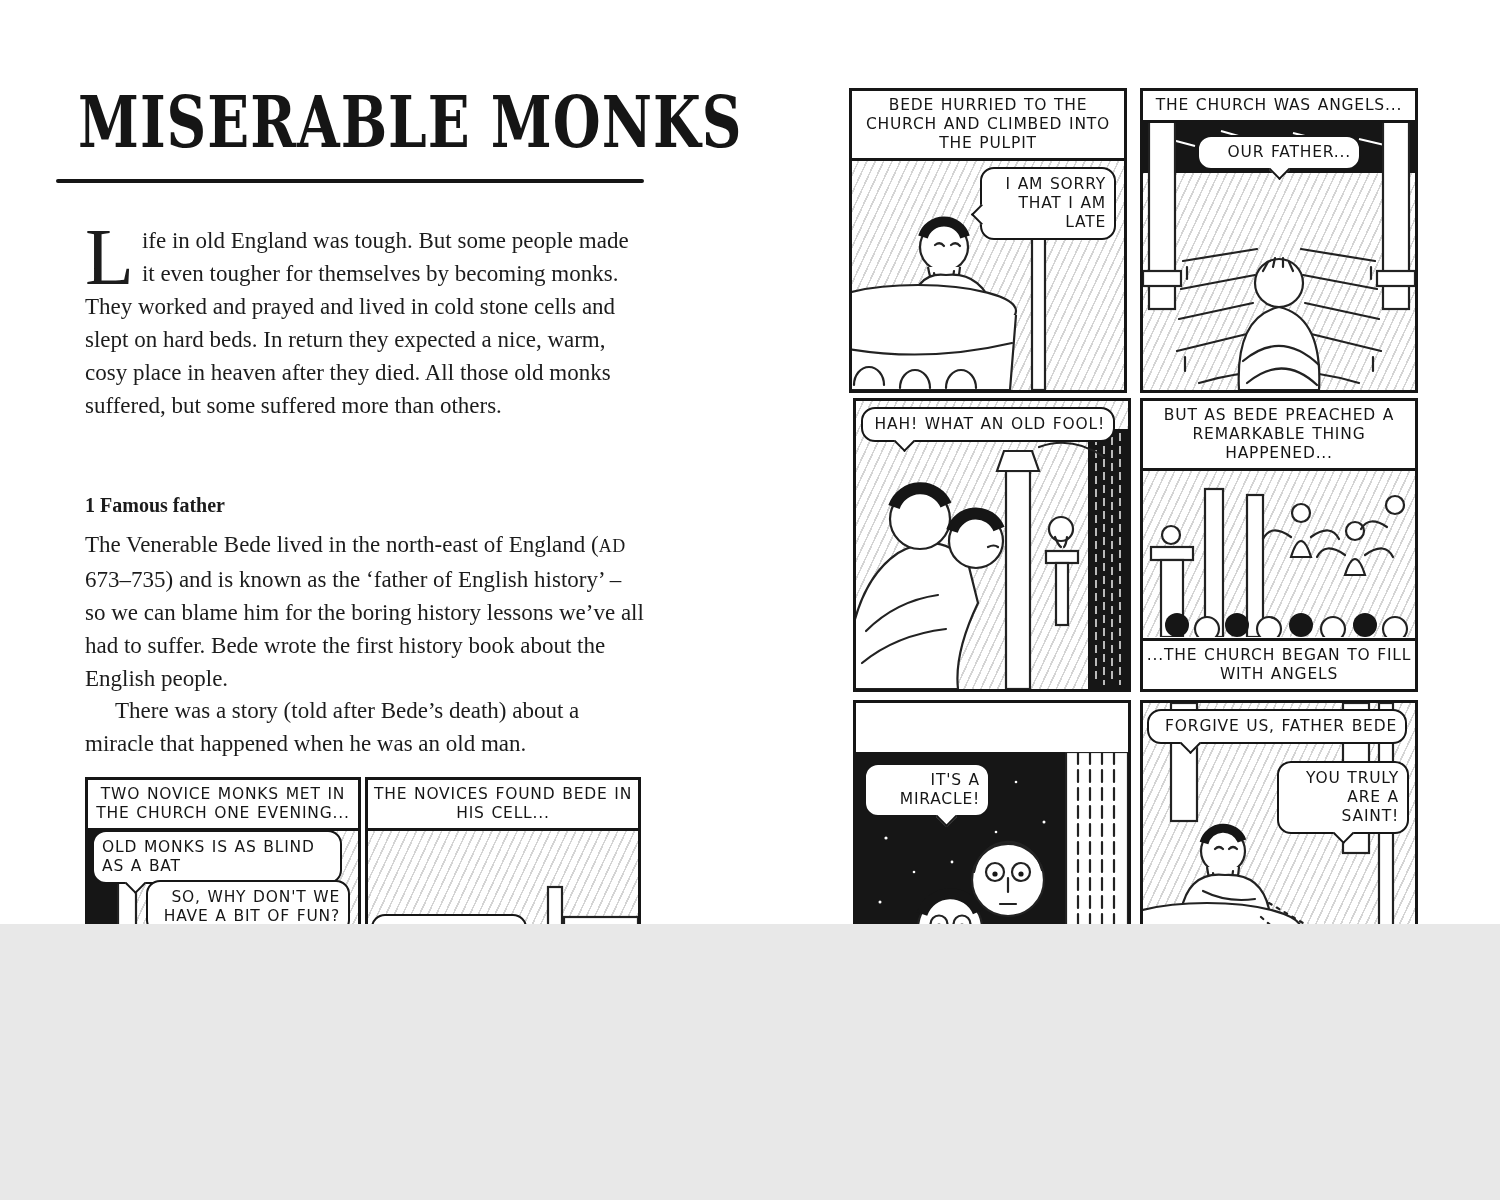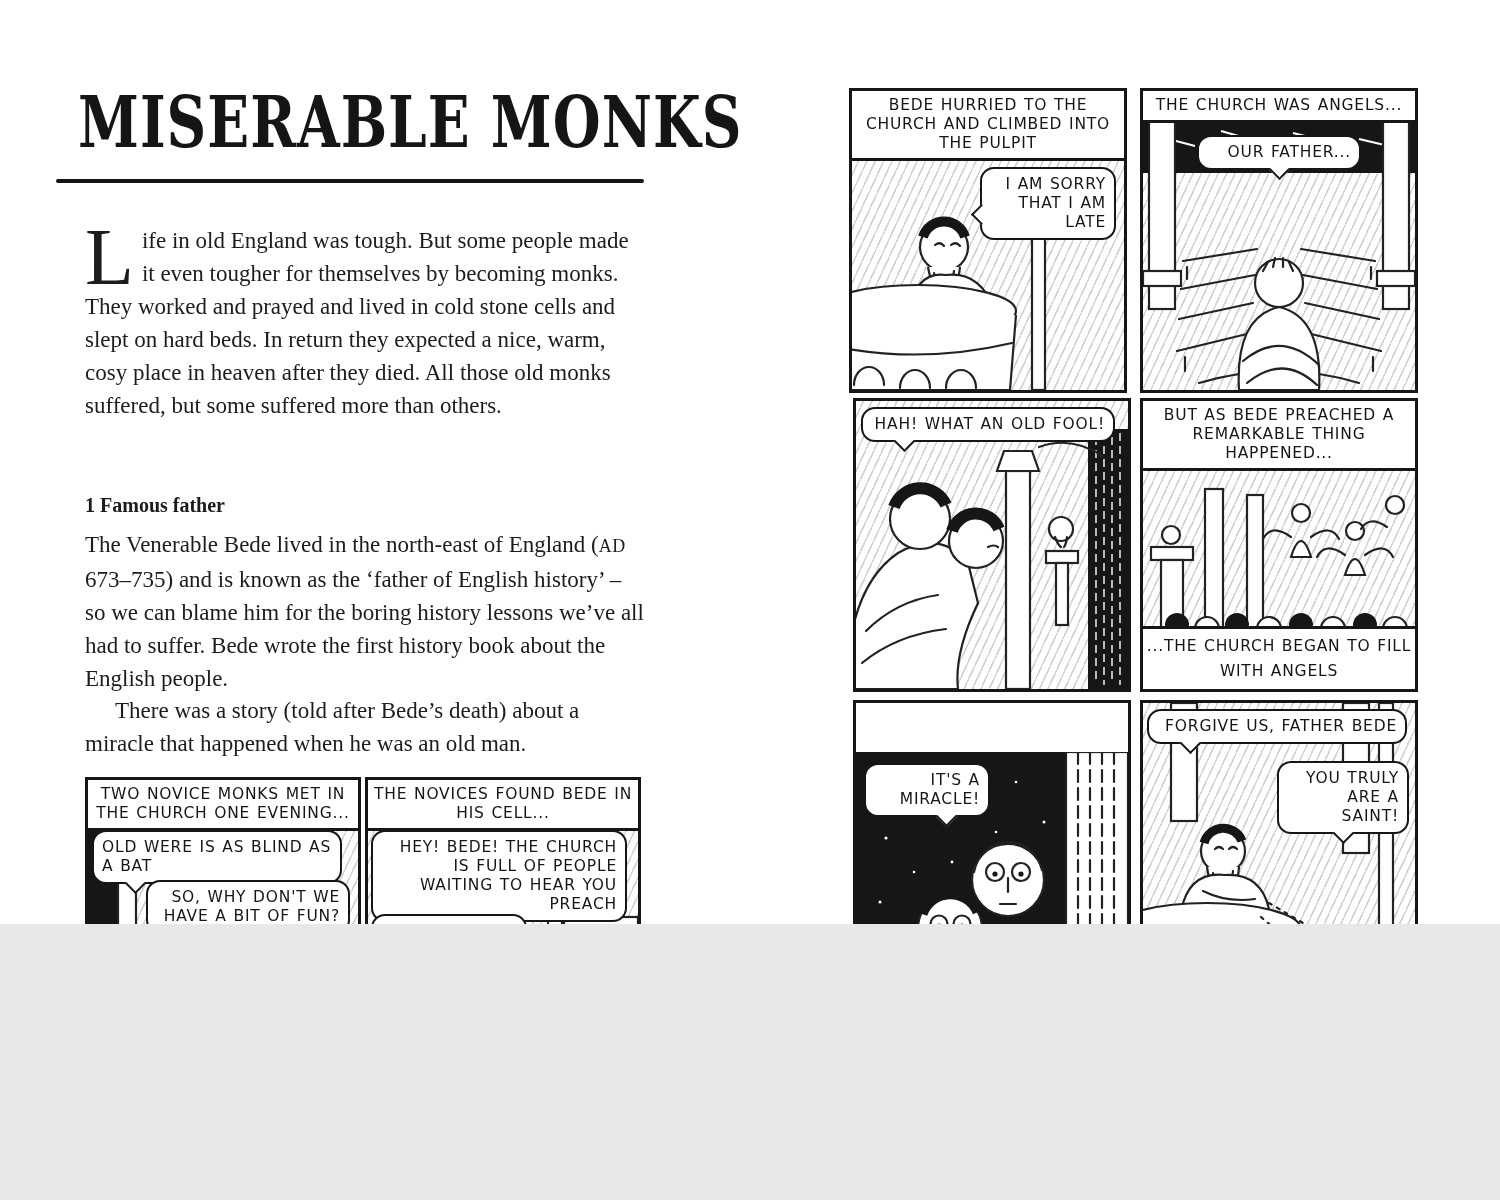--- a/index.html
+++ b/index.html
@@ -23,21 +23,21 @@
   .pn-left{left:85px;top:1118px;width:558px}
   .pn-right{left:853px;top:1118px;width:566px}
 
   
   .panel{position:absolute;border:3px solid #161616;background:#fff;overflow:hidden}
   .hand{font-family:"DejaVu Sans",sans-serif;letter-spacing:0.8px;word-spacing:1px;color:#161616}
   .caption{position:relative;z-index:2;background:#fff;border-bottom:3px solid #161616;
            padding:5px 3px;text-align:center;font-size:15.5px;line-height:19px}
   .caption-bottom{position:absolute;z-index:2;left:0;right:0;bottom:0;background:#fff;
            border-top:3px solid #161616;border-bottom:none;padding:5px 3px;text-align:center;
-           font-size:15.5px;line-height:25px}
+           font-size:15.5px;line-height:19px}
   .art{position:absolute;left:0;right:0;bottom:0;z-index:1;
        background:repeating-linear-gradient(115deg,rgba(0,0,0,0) 0 6px,rgba(40,40,40,.20) 6px 7.6px)}
   .art svg{display:block;width:100%;height:100%}
   .bubble{position:absolute;z-index:3;background:#fff;border:2.5px solid #161616;border-radius:14px;
           padding:6px 8px;text-align:right;font-size:15.5px;line-height:19px}
   .bubble::after{content:"";position:absolute;width:13px;height:13px;background:#fff}
   .tl-bl::after{bottom:-8.5px;left:34px;transform:rotate(45deg);
                 border-right:2.5px solid #161616;border-bottom:2.5px solid #161616}
   .tl-br::after{bottom:-8.5px;right:34px;transform:rotate(45deg);
                 border-right:2.5px solid #161616;border-bottom:2.5px solid #161616}
@@ -92,21 +92,21 @@
         <path class="s" d="M96,168 q9,8 19,2"></path>
         <path class="f" d="M160,228 Q166,198 200,190 Q240,198 248,228 Z"></path>
         <path class="s" d="M170,214 q32,-14 64,0"></path>
         <circle class="f" cx="202" cy="146" r="33"></circle>
         <path d="M176,132 A31,31 0 0 1 233,136" stroke="#161616" stroke-width="12" fill="none"></path>
         <path class="f" d="M172,146 l-14,7 l15,6"></path>
         <path class="s" d="M182,141 h16"></path>
         <path class="s" d="M182,168 q8,5 15,1"></path>
       </svg>
     </div>
-    <div class="bubble hand tl-bl" style="top:50px;left:4px;width:250px;text-align:left">OLD WERE IS AS BLIND AS A BAT</div>
+    <div class="bubble hand tl-bl" style="top:50px;left:4px;width:250px;text-align:left">OLD MONKS IS AS BLIND AS A BAT</div>
     <div class="bubble hand tl-br" style="top:100px;left:58px;width:204px">SO, WHY DON'T WE HAVE A BIT OF FUN?</div>
   </div>
 
   <div class="panel pB">
     <div class="caption hand">THE NOVICES FOUND BEDE IN HIS CELL...</div>
     <div class="art" style="height:228px">
       <svg viewBox="0 0 270 228">
         <rect class="f" x="180" y="58" width="14" height="170"></rect>
         <rect class="f" x="196" y="88" width="74" height="140"></rect>
         <circle class="f" cx="222" cy="128" r="13"></circle>
@@ -117,21 +117,20 @@
         <path class="s" d="M246,124 q5,4 10,0"></path>
         <path class="f" d="M204,228 q4,-50 20,-62 q16,12 18,62 Z M236,228 q2,-48 16,-60 q14,12 16,60 Z"></path>
         <path class="f" d="M86,228 Q92,204 128,200 Q170,206 180,228 Z"></path>
         <ellipse class="f" cx="128" cy="168" rx="27" ry="31"></ellipse>
         <path class="s" d="M113,154 q6,-5 11,1 M133,154 q6,-5 11,1"></path>
         <path class="s" d="M126,158 q7,11 2,18"></path>
         <path class="f" d="M102,174 Q106,216 128,224 Q150,216 154,174"></path>
         <path class="s" d="M110,186 q2,16 8,26 M122,190 q0,16 3,26 M136,190 q0,14 -2,24 M146,184 q-2,16 -8,26"></path>
       </svg>
     </div>
-    <div class="bubble hand tl-bl" style="top:50px;left:3px;width:256px">HEY! BEDE! THE CHURCH IS FULL OF PEOPLE WAITING TO HEAR YOU PREACH</div>
     <div class="bubble hand tl-r" style="top:134px;left:3px;width:156px">DEAR ME! I MUST HAVE FORGOTTEN</div>
   </div>
 
   <div class="pagenum pn-left">48</div>
 
   <div class="panel r1c1">
     <div class="caption hand">BEDE HURRIED TO THE CHURCH AND CLIMBED INTO THE PULPIT</div>
     <div class="art" style="height:231px">
       <svg viewBox="0 0 272 231">
         <rect class="f" x="180" y="36" width="13" height="195"></rect>

